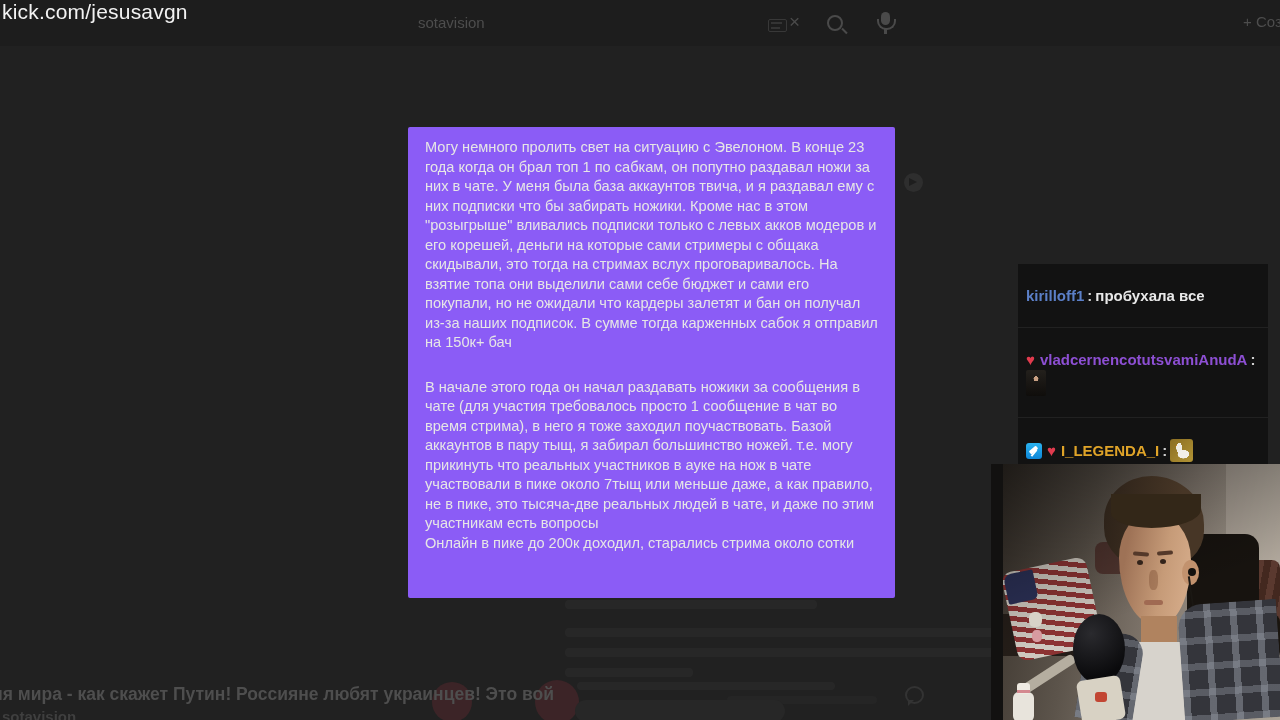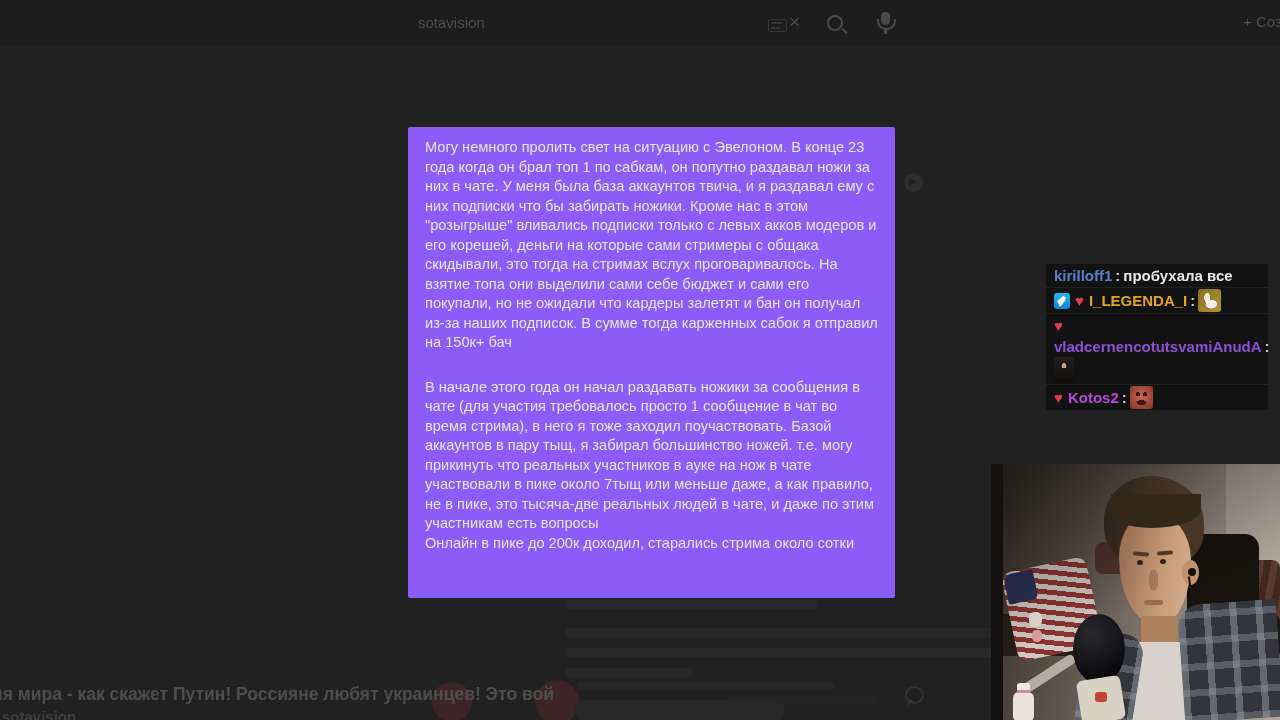--- a/index.html
+++ b/index.html
@@ -52,21 +52,21 @@
 
   
   .msg-panel{position:absolute;left:408px;top:127px;width:487px;height:471px;background:#8b5cf6;
              border-radius:2px;box-sizing:border-box;padding:11px 17px;color:#e6e6e6;
              font-size:14.6px;line-height:19.5px;}
   .msg-panel p{margin:0;}
   .msg-panel .p2{margin-top:25px;}
 
   
   .chat{position:absolute;left:1018px;top:264px;width:250px;font-size:15px;font-weight:700;}
-  .chat-row{background:rgba(10,10,10,.62);padding:1px 8px;margin-bottom:1px;line-height:21px;color:#e9e9e9;margin-left:28px;}
+  .chat-row{background:rgba(10,10,10,.62);padding:21px 8px;margin-bottom:1px;line-height:21px;color:#e9e9e9;}
   .u-blue{color:#5b7fc7;} .u-purple{color:#8d4fd3;} .u-gold{color:#e0a428;} .u-magenta{color:#b44bd6;}
   .sep{color:#cfcfcf;margin:0 3px;}
   .heart-badge{color:#e13b4e;font-size:15px;margin-right:5px;display:inline-block;}
   .mod-badge{display:inline-block;position:relative;width:16px;height:16px;border-radius:3px;vertical-align:-3px;
              background:linear-gradient(180deg,#2bb3f0,#0d86d8);margin-right:5px;}
   .mod-badge i{position:absolute;left:3px;top:5px;width:9px;height:4px;background:#fff;border-radius:1px;
                transform:rotate(-40deg);display:block;}
   .mod-badge b{position:absolute;left:7px;top:6px;width:2px;height:8px;background:#fff;
                transform:rotate(40deg);display:block;}
   .emote{display:inline-block;vertical-align:-6px;border-radius:3px;}
@@ -150,20 +150,21 @@
     <span class="search-icon">
         <i></i>
       </span>
     <span class="mic-icon">
         <i></i>
         <b></b>
       </span>
     <span class="create-btn">+ Соз</span>
   </div>
 
+  <div class="kick-label">kick.com/jesusavgn</div>
 
   <div class="msg-panel">
     <p>Могу немного пролить свет на ситуацию с Эвелоном. В конце 23 года когда он брал топ 1 по сабкам, он попутно раздавал ножи за них в чате. У меня была база аккаунтов твича, и я раздавал ему с них подписки что бы забирать ножики. Кроме нас в этом "розыгрыше" вливались подписки только с левых акков модеров и его корешей, деньги на которые сами стримеры с общака скидывали, это тогда на стримах вслух проговаривалось. На взятие топа они выделили сами себе бюджет и сами его покупали, но не ожидали что кардеры залетят и бан он получал из-за наших подписок. В сумме тогда карженных сабок я отправил на 150к+ бач</p>
     <p class="p2">В начале этого года он начал раздавать ножики за сообщения в чате (для участия требовалось просто 1 сообщение в чат во время стрима), в него я тоже заходил поучаствовать. Базой аккаунтов в пару тыщ, я забирал большинство ножей. т.е. могу прикинуть что реальных участников в ауке на нож в чате участвовали в пике около 7тыщ или меньше даже, а как правило, не в пике, это тысяча-две реальных людей в чате, и даже по этим участникам есть вопросы</p>
     <p>Онлайн в пике до 200к доходил, старались стрима около сотки</p>
   </div>
 
   <div class="forward-ghost">
       <i></i>
     </div>
@@ -183,30 +184,30 @@
   <div class="ticker">ия мира - как скажет Путин! Россияне любят украинцев! Это вой</div>
   <div class="ticker-src">sotavision</div>
 
   <div class="chat">
 
     <div class="chat-row">
       <span class="u-blue">kirilloff1</span><span class="sep">:</span><span>пробухала все</span>
     </div>
 
     <div class="chat-row">
-      <span class="mod-badge"><i></i><b></b></span><span class="heart-badge">♥</span><span class="u-gold">I_LEGENDA_I</span><span class="sep">:</span><span class="emote emote-goose"></span>
-    </div>
-
-    <div class="chat-row">
       <div>
         <span class="heart-badge">♥</span><span class="u-purple">vladcernencotutsvamiAnudA</span><span class="sep">:</span>
       </div>
       <div>
         <span class="emote emote-nun"></span>
       </div>
+    </div>
+
+    <div class="chat-row">
+      <span class="mod-badge"><i></i><b></b></span><span class="heart-badge">♥</span><span class="u-gold">I_LEGENDA_I</span><span class="sep">:</span><span class="emote emote-goose"></span>
     </div>
 
     <div class="chat-row">
       <span class="heart-badge">♥</span><span class="u-magenta">Kotos2</span><span class="sep">:</span><span class="emote emote-redface"></span>
     </div>
 
   </div>
 
   <div class="webcam">
     <div class="wc-wall"></div>

